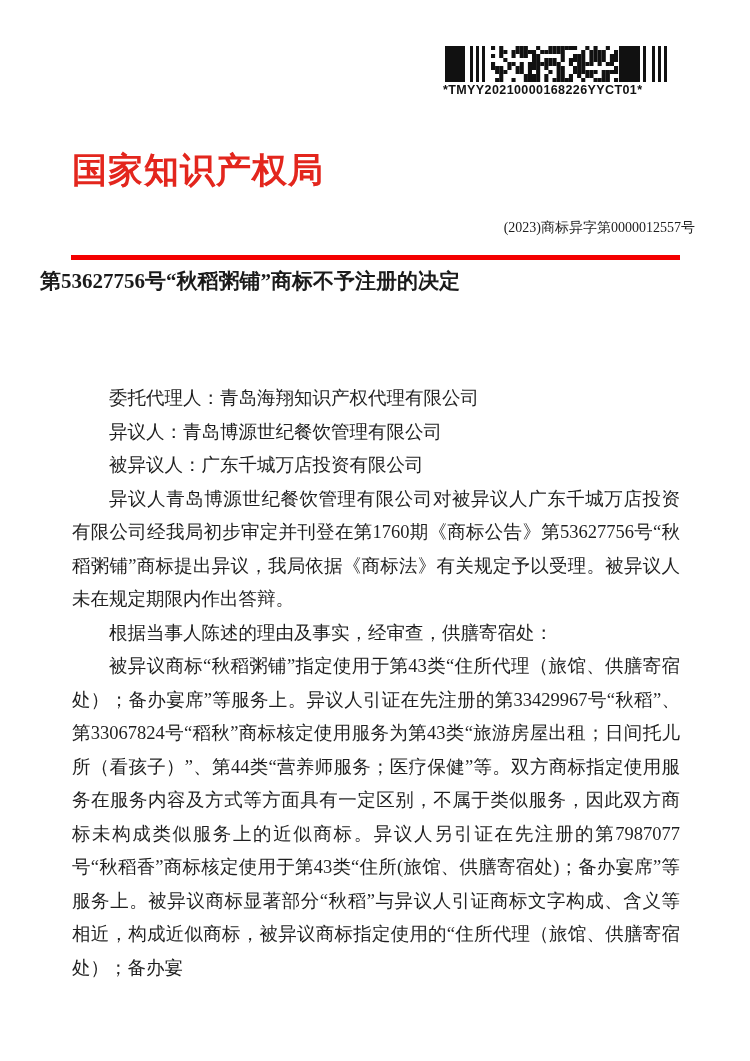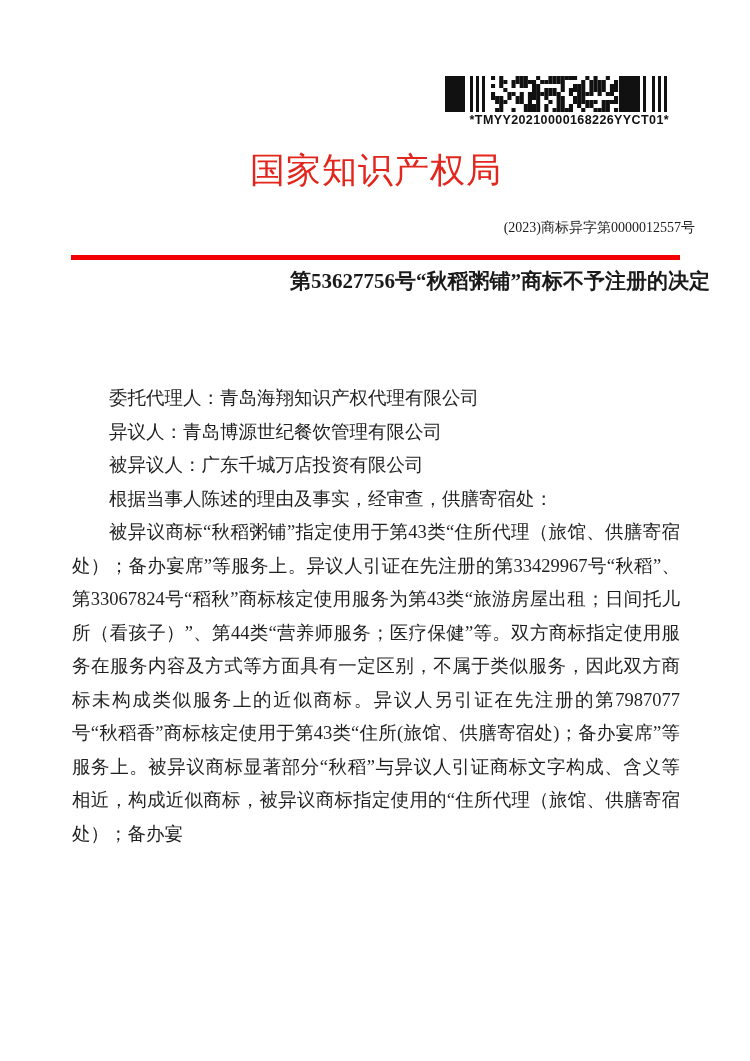--- a/index.html
+++ b/index.html
@@ -1,36 +1,36 @@
 <!DOCTYPE html>
 <html><head>
 <meta charset="utf-8">
 <style>
   html,body{margin:0;padding:0;background:#ffffff;}
   .page{
     position:relative;width:750px;height:1061px;background:#ffffff;overflow:hidden;
     font-family:"Liberation Serif","DejaVu Serif",serif;color:#1d1d1d;
   }
-  .barcode-wrap{position:absolute;left:443px;top:76px;width:226px;text-align:right;}
+  .barcode-wrap{position:absolute;left:443px;top:46px;width:226px;text-align:left;}
   .barcode-svg{display:block;width:222px;height:36px;margin:0 auto;}
   .barcode-text{
     margin-top:1px;font-family:"Liberation Sans","DejaVu Sans",sans-serif;
     font-weight:bold;font-size:12.5px;letter-spacing:0.4px;color:#111;white-space:nowrap;
   }
   .agency-title{
-    position:absolute;left:72px;top:147px;width:608px;text-align:center;
-    font-size:35px;line-height:48px;letter-spacing:1px;font-weight:normal;
+    position:absolute;left:72px;top:147px;width:608px;
+    font-size:35px;line-height:48px;letter-spacing:1px;font-weight:bold;
   }
   .doc-number{
     position:absolute;top:213px;right:55px;
     font-size:14px;line-height:30px;color:#1d1d1d;white-space:nowrap;
   }
   .red-rule{position:absolute;left:71px;top:255px;width:609px;height:5px;}
   .doc-title{
-    position:absolute;left:40px;top:265px;width:670px;text-align:right;
+    position:absolute;left:40px;top:265px;width:670px;text-align:left;
     font-size:21px;line-height:32px;font-weight:bold;color:#1a1a1a;
   }
   .body-text{
     position:absolute;left:72px;top:382px;width:608px;
     font-size:18.5px;line-height:33.5px;text-align:justify;color:#1f1f1f;
   }
   .body-text p{margin:0;padding:0;text-indent:2em;}
 </style>
 </head>
 <body>
@@ -223,17 +223,18 @@
   <div class="doc-number">(2023)商标异字第0000012557号</div>
 
   <div class="red-rule" style="background: rgb(244, 0, 0);"></div>
 
   <div class="doc-title">第53627756号“秋稻粥铺”商标不予注册的决定</div>
 
   <div class="body-text">
     <p>委托代理人：青岛海翔知识产权代理有限公司</p>
     <p>异议人：青岛博源世纪餐饮管理有限公司</p>
     <p>被异议人：广东千城万店投资有限公司</p>
+    <p>异议人青岛博源世纪餐饮管理有限公司对被异议人广东千城万店投资有限公司经我局初步审定并刊登在第1760期《商标公告》第53627756号“秋稻粥铺”商标提出异议，我局依据《商标法》有关规定予以受理。被异议人未在规定期限内作出答辩。</p>
     <p>根据当事人陈述的理由及事实，经审查，供膳寄宿处：</p>
     <p>被异议商标“秋稻粥铺”指定使用于第43类“住所代理（旅馆、供膳寄宿处）；备办宴席”等服务上。异议人引证在先注册的第33429967号“秋稻”、第33067824号“稻秋”商标核定使用服务为第43类“旅游房屋出租；日间托儿所（看孩子）”、第44类“营养师服务；医疗保健”等。双方商标指定使用服务在服务内容及方式等方面具有一定区别，不属于类似服务，因此双方商标未构成类似服务上的近似商标。异议人另引证在先注册的第7987077号“秋稻香”商标核定使用于第43类“住所(旅馆、供膳寄宿处)；备办宴席”等服务上。被异议商标显著部分“秋稻”与异议人引证商标文字构成、含义等相近，构成近似商标，被异议商标指定使用的“住所代理（旅馆、供膳寄宿处）；备办宴</p>
   </div>
 
 </div>
 
 </body></html>

